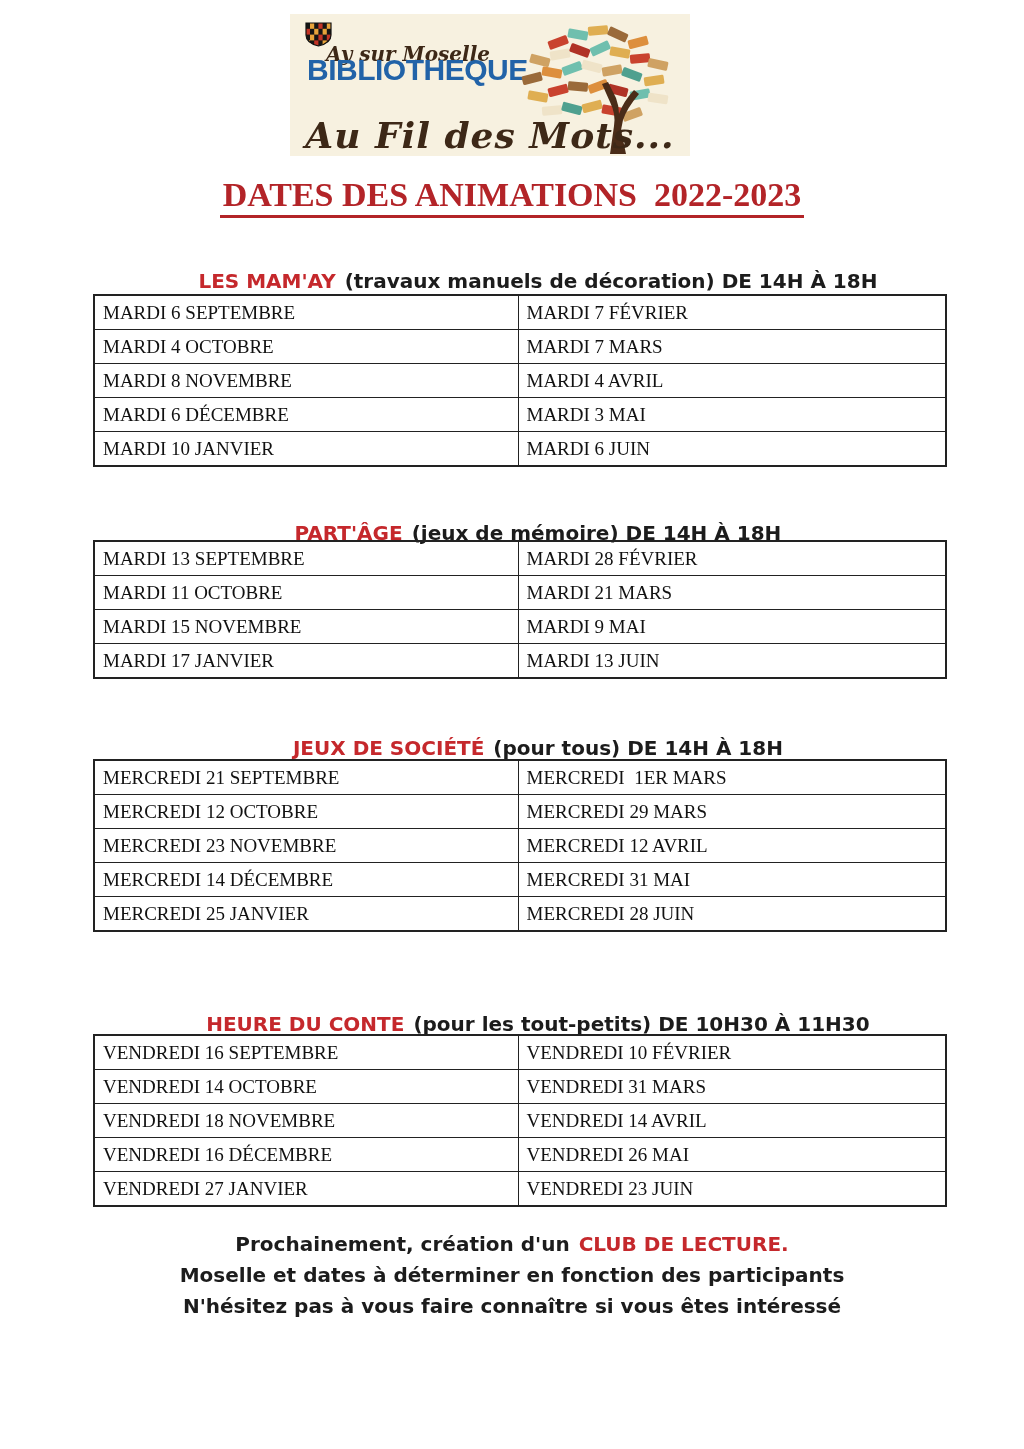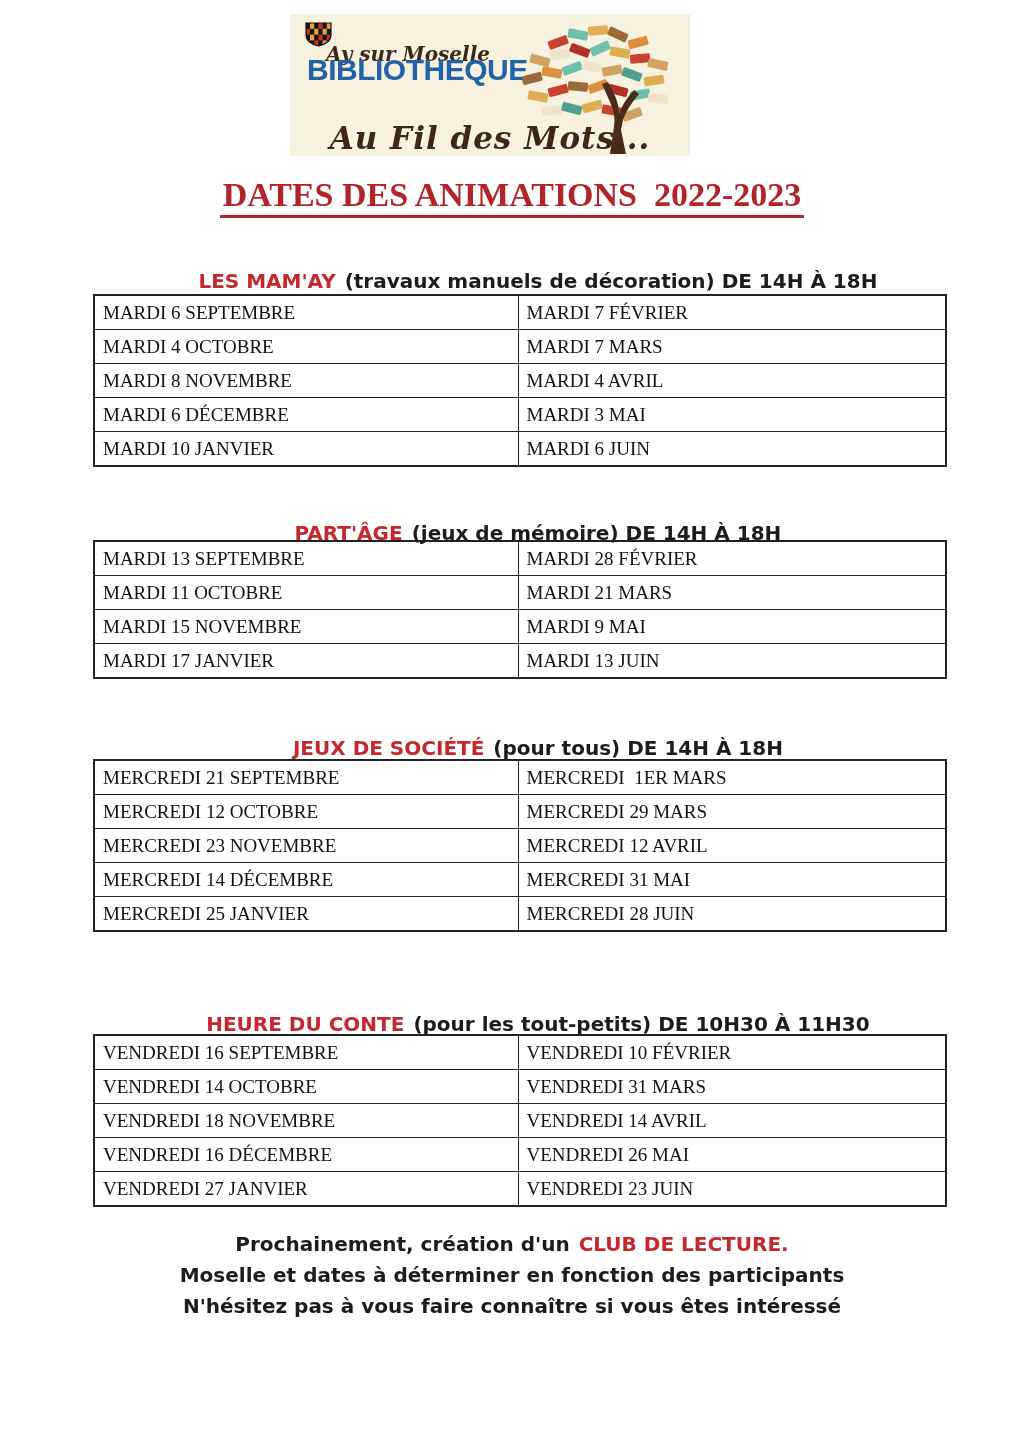--- a/index.html
+++ b/index.html
@@ -11,21 +11,21 @@
         background:var(--logo-cream,#f7f1e0);}
   .crest{position:absolute;left:15px;top:8px;}
   .town{position:absolute;left:36px;top:9px;font-family:"DejaVu Serif",serif;
         font-style:italic;font-weight:bold;font-size:20px;color:var(--logo-brown,#3d2817);
         white-space:pre;margin-top:19px;}
   .libname{position:absolute;left:17px;top:40px;color:var(--logo-blue,#2263a8);
         font-family:"Liberation Sans",sans-serif;font-weight:bold;font-size:30px;
         line-height:31px;letter-spacing:-0.5px;}
   .tagline{position:absolute;left:0;right:0;bottom:0;z-index:2;text-align:center;
         font-family:"DejaVu Serif",serif;font-style:italic;font-weight:bold;
-        font-size:31px;color:var(--logo-brown,#3d2817);letter-spacing:1px;white-space:pre;}
+        font-size:36px;color:var(--logo-brown,#3d2817);letter-spacing:1px;white-space:pre;}
   .tree{position:absolute;right:2px;top:4px;z-index:1;}
 
   
   .title-wrap{position:absolute;top:176px;left:0;width:100%;text-align:center;}
   .title{display:inline-block;font-family:"Liberation Serif",serif;font-weight:bold;
         font-size:34px;color:var(--title-red,#b32428);white-space:pre;
         border-bottom:3px solid var(--title-red,#b32428);padding:0 3px 1px 3px;}
 
   
   .sec{position:absolute;left:0;width:100%;text-align:center;font-weight:bold;

